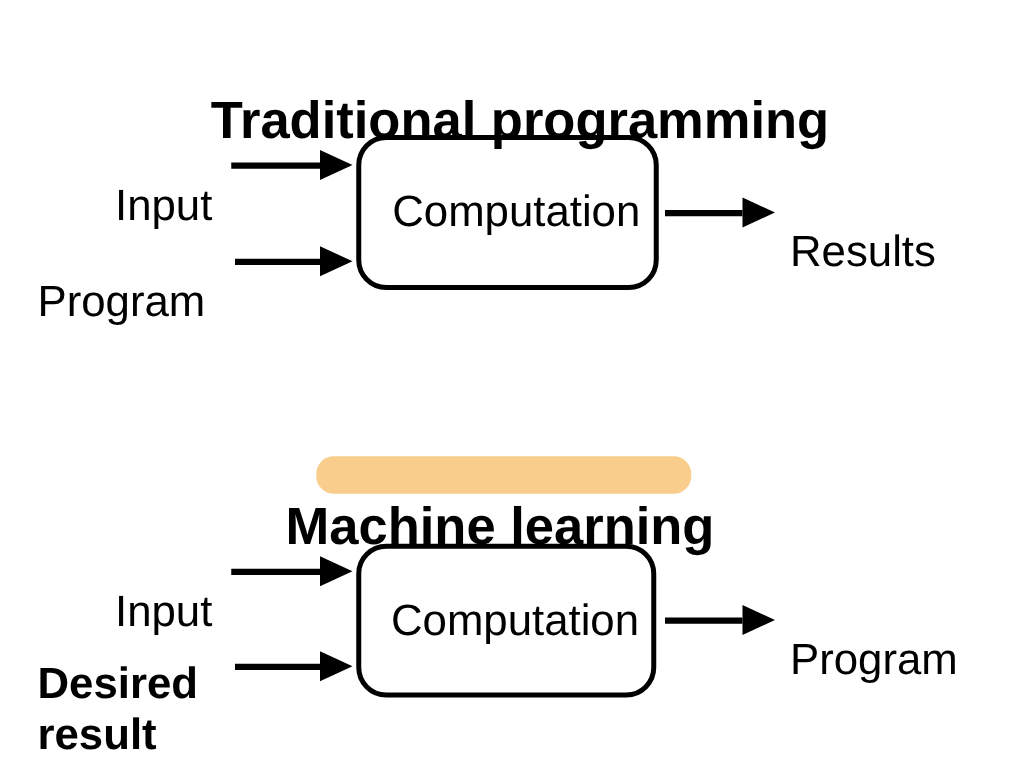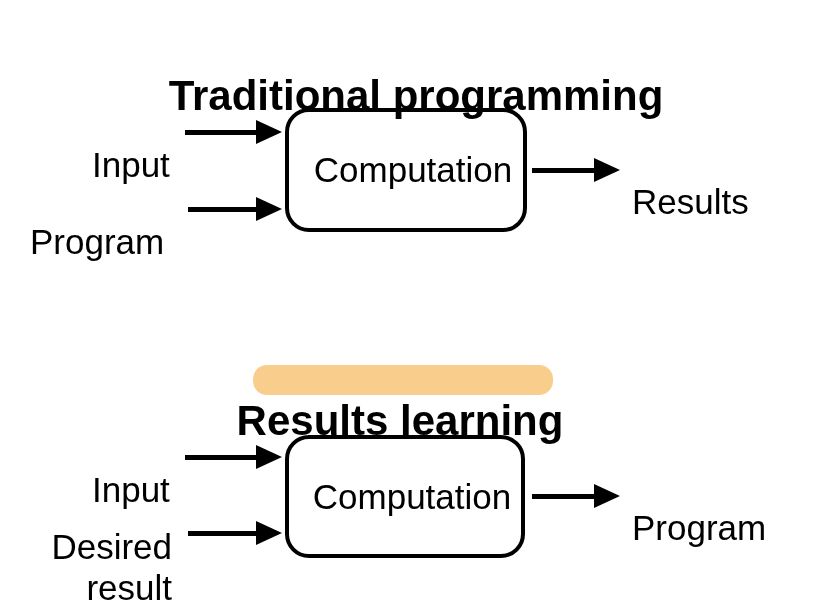--- a/index.html
+++ b/index.html
@@ -35,23 +35,24 @@
   }
   .label{
     position:absolute;
     font-size:35px;
     line-height:42px;
     white-space:pre-line;
     color:var(--text,#000000);
     margin-top:32px;
   }
   .label.right-align{
-    text-align:right;
+    text-align:left;
     line-height:41px;
     width:142px;
+    font-weight:bold;
   }
   .cbox{
     position:absolute;
     box-sizing:border-box;
     border:4px solid var(--line,#000000);
     border-radius:24px;
     background:#ffffff;
     display:flex;
     align-items:center;
     justify-content:center;
@@ -128,21 +129,21 @@
       <div class="shaft"></div>
       <div class="head"></div>
     </div>
 
     <div class="label t-results">Results</div>
   </section>
 
   <section>
     <div class="title-highlight"></div>
 
-    <h2 class="title m-title">Results learning</h2>
+    <h2 class="title m-title">Machine learning</h2>
 
     <div class="label m-input">Input</div>
 
     <div class="label right-align m-desired">Desired
 result</div>
 
     <div class="arrow m-arrow-input">
       <div class="shaft"></div>
       <div class="head"></div>
     </div>

